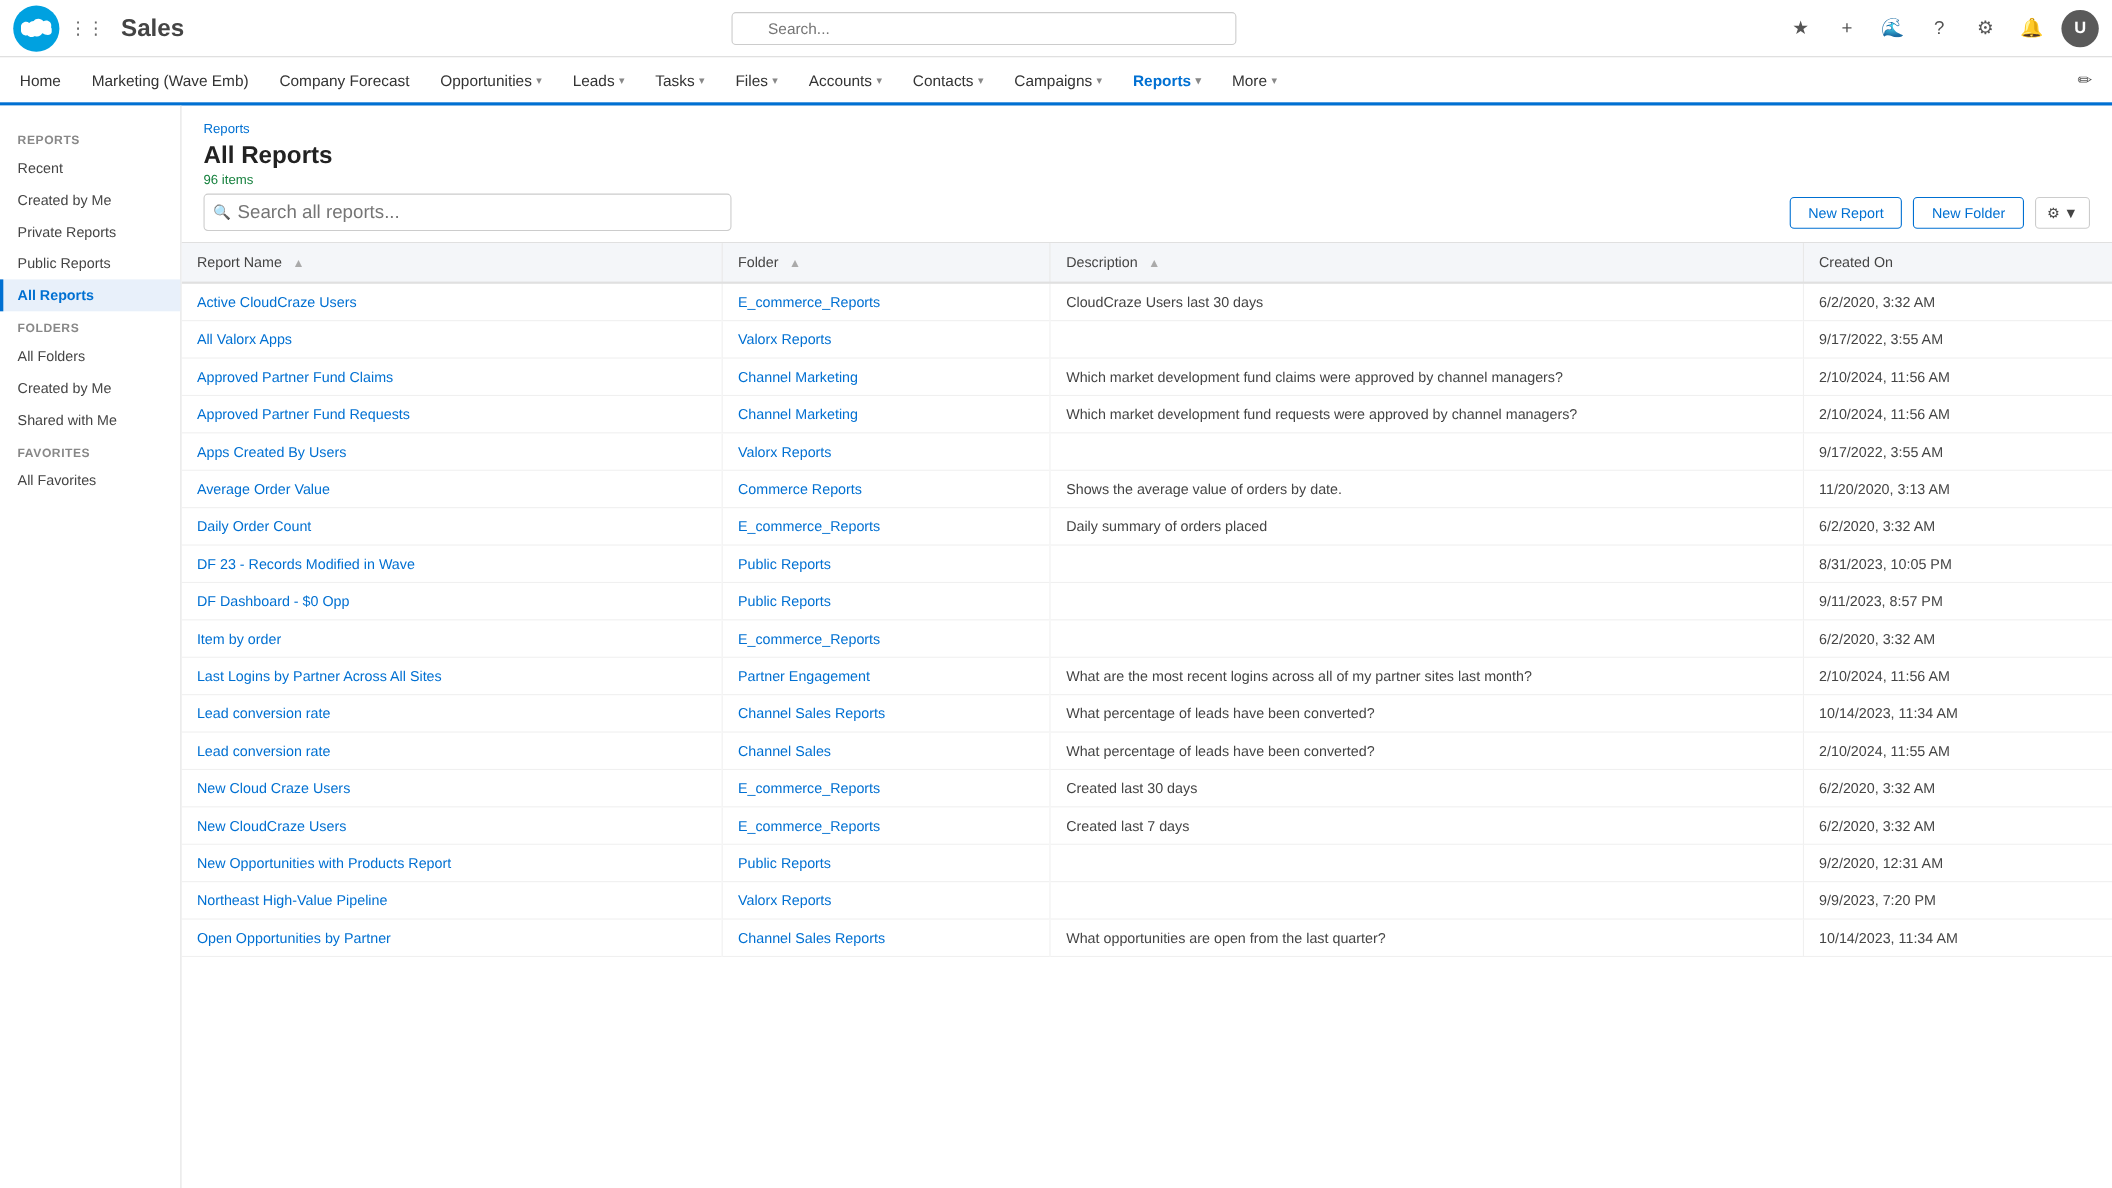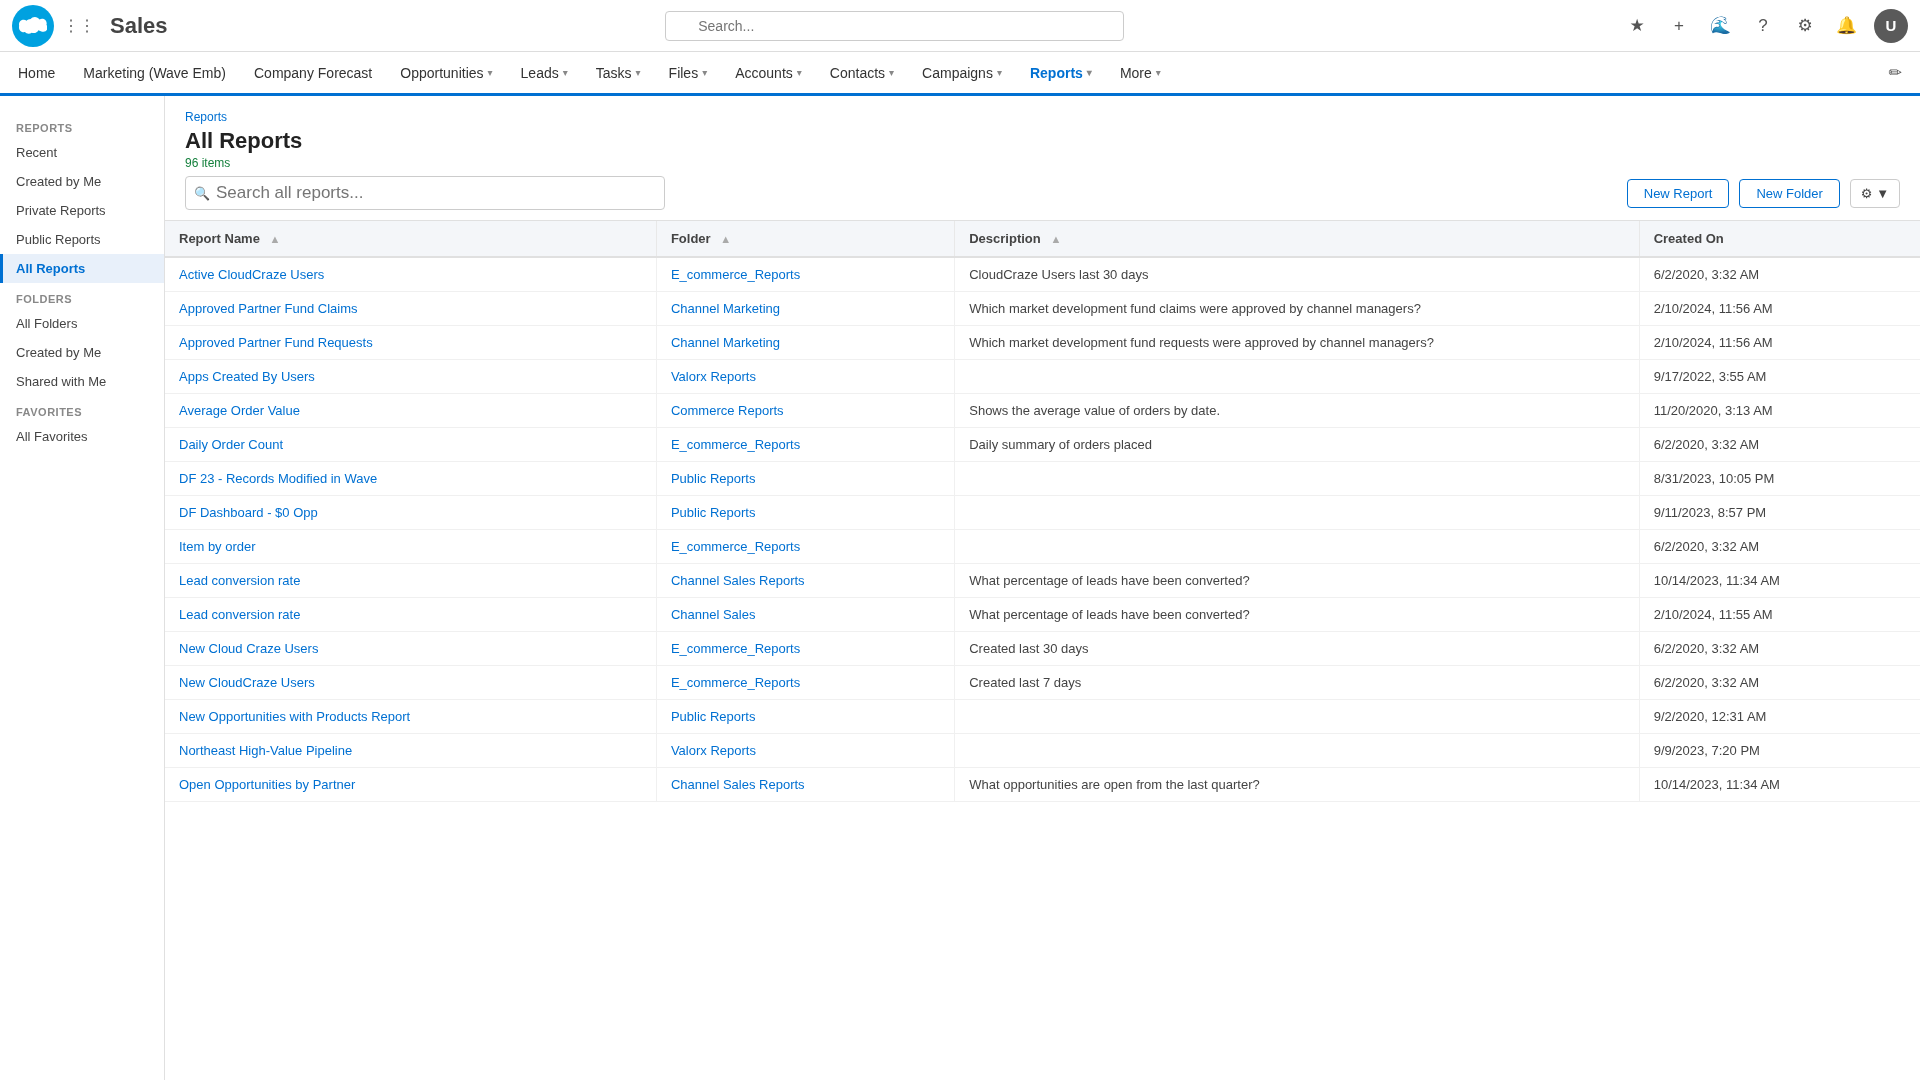--- a/index.html
+++ b/index.html
@@ -240,21 +240,21 @@
       border-collapse: collapse;
       font-size: 13px;
     }
     thead tr {
       background: #f4f6f9;
       border-bottom: 2px solid #e0e0e0;
     }
     thead th {
       text-align: left;
       padding: 10px 14px;
-      font-weight: 700;
+      font-weight: 400;
       color: #444;
       border-right: 1px solid #e8e8e8;
       cursor: pointer;
       white-space: nowrap;
     }
     thead th:last-child { border-right: none; }
     thead th .sort-icon { color: #aaa; margin-left: 6px; font-size: 11px; }
     tbody tr {
       border-bottom: 1px solid #f0f0f0;
     }
@@ -417,20 +417,26 @@
         </thead>
         <tbody id="reports-tbody">
 
         <tr>
     <td class="col-name link-cell">Active CloudCraze Users</td>
     <td class="col-folder"><span class="folder-link">E_commerce_Reports</span></td>
     <td class="col-desc desc-cell">CloudCraze Users last 30 days</td>
     <td class="col-date date-cell">6/2/2020, 3:32 AM</td>
   </tr>
             <tr>
+    <td class="col-name link-cell">All Valorx Apps</td>
+    <td class="col-folder"><span class="folder-link">Valorx Reports</span></td>
+    <td class="col-desc desc-cell"></td>
+    <td class="col-date date-cell">9/17/2022, 3:55 AM</td>
+  </tr>
+            <tr>
     <td class="col-name link-cell">Approved Partner Fund Claims</td>
     <td class="col-folder"><span class="folder-link">Channel Marketing</span></td>
     <td class="col-desc desc-cell">Which market development fund claims were approved by channel managers?</td>
     <td class="col-date date-cell">2/10/2024, 11:56 AM</td>
   </tr>
             <tr>
     <td class="col-name link-cell">Approved Partner Fund Requests</td>
     <td class="col-folder"><span class="folder-link">Channel Marketing</span></td>
     <td class="col-desc desc-cell">Which market development fund requests were approved by channel managers?</td>
     <td class="col-date date-cell">2/10/2024, 11:56 AM</td>
@@ -465,20 +471,26 @@
     <td class="col-desc desc-cell"></td>
     <td class="col-date date-cell">9/11/2023, 8:57 PM</td>
   </tr>
             <tr>
     <td class="col-name link-cell">Item by order</td>
     <td class="col-folder"><span class="folder-link">E_commerce_Reports</span></td>
     <td class="col-desc desc-cell"></td>
     <td class="col-date date-cell">6/2/2020, 3:32 AM</td>
   </tr>
             <tr>
+    <td class="col-name link-cell">Last Logins by Partner Across All Sites</td>
+    <td class="col-folder"><span class="folder-link">Partner Engagement</span></td>
+    <td class="col-desc desc-cell">What are the most recent logins across all of my partner sites last month?</td>
+    <td class="col-date date-cell">2/10/2024, 11:56 AM</td>
+  </tr>
+            <tr>
     <td class="col-name link-cell">Lead conversion rate</td>
     <td class="col-folder"><span class="folder-link">Channel Sales Reports</span></td>
     <td class="col-desc desc-cell">What percentage of leads have been converted?</td>
     <td class="col-date date-cell">10/14/2023, 11:34 AM</td>
   </tr>
             <tr>
     <td class="col-name link-cell">Lead conversion rate</td>
     <td class="col-folder"><span class="folder-link">Channel Sales</span></td>
     <td class="col-desc desc-cell">What percentage of leads have been converted?</td>
     <td class="col-date date-cell">2/10/2024, 11:55 AM</td>

